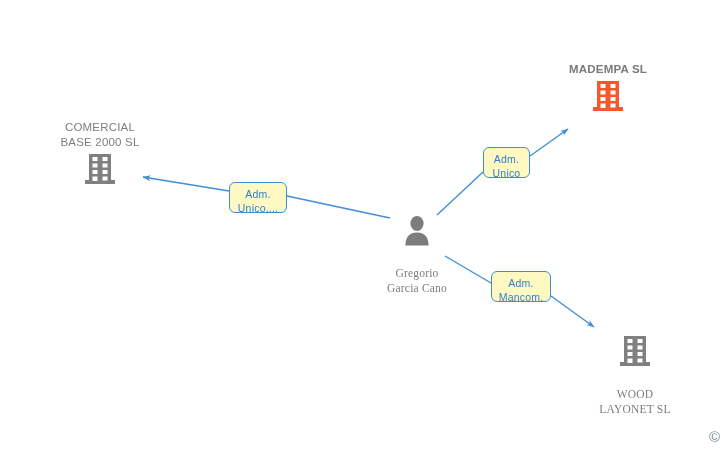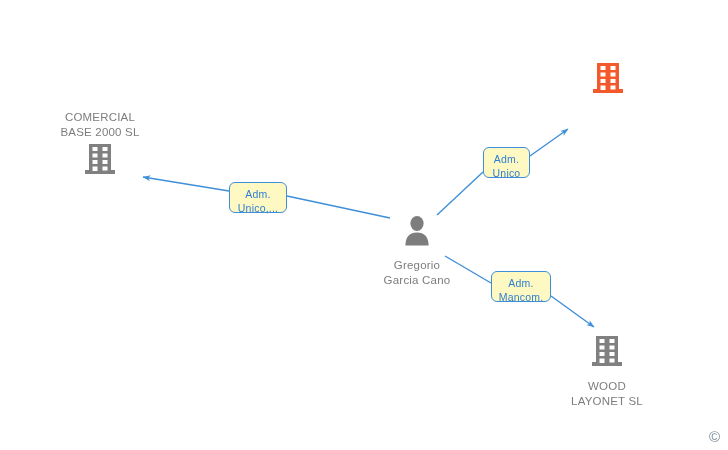--- a/index.html
+++ b/index.html
@@ -43,21 +43,21 @@
   }
   .node.bold .caption {
     font-weight: bold;
     color: #7a7a7a;
   }
   .node .glyph {
     display: block;
     margin: 0 auto;
   }
   .node.label-above .caption { margin-bottom: 3px; }
-  .node.label-below .caption { margin-top: 12px; }
+  .node.label-below .caption { margin-top: 20px; font-family: Liberation Serif, serif; }
 
   
   .bldg { display:block; margin:0 auto; }
   .person { display:block; margin:0 auto; }
 
   
   .chip {
     position: absolute;
     box-sizing: border-box;
     border: 1px solid #3f8fd8;
@@ -121,40 +121,41 @@
       <path d="M437,215 L483,172" fill="none" stroke="#3f8fd8" stroke-width="1.4"></path>
       <path d="M530,156 L568,129" fill="none" stroke="#3f8fd8" stroke-width="1.4" marker-end="url(#arrow)"></path>
     </g>
 
     <g>
       <path d="M445,256 L491,283" fill="none" stroke="#3f8fd8" stroke-width="1.4"></path>
       <path d="M551,296 L594,327" fill="none" stroke="#3f8fd8" stroke-width="1.4" marker-end="url(#arrow)"></path>
     </g>
   </svg>
 
-  <div class="node label-above" style="left:100px; top:110px;">
+  <div class="node label-above" style="left:100px; top:120px;">
     <div class="caption">COMERCIAL
 BASE 2000  SL</div>
     <span class="glyph">
       <svg class="bldg" width="30" height="32" viewBox="0 0 30 32" xmlns="http://www.w3.org/2000/svg">
         <rect x="4" y="1" width="22" height="27" fill="#808080"></rect>
         <rect x="0" y="27" width="30" height="4" fill="#808080"></rect>
         <rect x="7.5" y="4" width="5" height="4" fill="#ffffff"></rect>
         <rect x="17.5" y="4" width="5" height="4" fill="#ffffff"></rect>
         <rect x="7.5" y="10.5" width="5" height="4" fill="#ffffff"></rect>
         <rect x="17.5" y="10.5" width="5" height="4" fill="#ffffff"></rect>
         <rect x="7.5" y="17" width="5" height="4" fill="#ffffff"></rect>
         <rect x="17.5" y="17" width="5" height="4" fill="#ffffff"></rect>
         <rect x="7.5" y="23.5" width="5" height="4.5" fill="#ffffff"></rect>
         <rect x="17.5" y="23.5" width="5" height="4" fill="#ffffff"></rect>
       </svg>
     </span>
   </div>
 
   <div class="node label-above bold" style="left:608px; top:62px;">
+    <div class="caption">MADEMPA SL</div>
     <span class="glyph">
       <svg class="bldg" width="30" height="32" viewBox="0 0 30 32" xmlns="http://www.w3.org/2000/svg">
         <rect x="4" y="1" width="22" height="27" fill="#f4592b"></rect>
         <rect x="0" y="27" width="30" height="4" fill="#f4592b"></rect>
         <rect x="7.5" y="4" width="5" height="4" fill="#ffffff"></rect>
         <rect x="17.5" y="4" width="5" height="4" fill="#ffffff"></rect>
         <rect x="7.5" y="10.5" width="5" height="4" fill="#ffffff"></rect>
         <rect x="17.5" y="10.5" width="5" height="4" fill="#ffffff"></rect>
         <rect x="7.5" y="17" width="5" height="4" fill="#ffffff"></rect>
         <rect x="17.5" y="17" width="5" height="4" fill="#ffffff"></rect>
@@ -168,21 +169,21 @@
     <span class="glyph">
       <svg class="person" width="30" height="32" viewBox="0 0 30 32" xmlns="http://www.w3.org/2000/svg">
         <ellipse cx="15" cy="9.5" rx="6.6" ry="7.4" fill="#7d7d7d"></ellipse>
         <path d="M15,18.4 C6.4,18.4 3.4,24.2 3.4,31.6 L26.6,31.6 C26.6,24.2 23.6,18.4 15,18.4 Z" fill="#7d7d7d"></path>
       </svg>
     </span>
     <div class="caption">Gregorio
 Garcia Cano</div>
   </div>
 
-  <div class="node label-below" style="left:607px; top:335px;">
+  <div class="node label-below" style="left:635px; top:335px;">
     <span class="glyph">
       <svg class="bldg" width="30" height="32" viewBox="0 0 30 32" xmlns="http://www.w3.org/2000/svg">
         <rect x="4" y="1" width="22" height="27" fill="#808080"></rect>
         <rect x="0" y="27" width="30" height="4" fill="#808080"></rect>
         <rect x="7.5" y="4" width="5" height="4" fill="#ffffff"></rect>
         <rect x="17.5" y="4" width="5" height="4" fill="#ffffff"></rect>
         <rect x="7.5" y="10.5" width="5" height="4" fill="#ffffff"></rect>
         <rect x="17.5" y="10.5" width="5" height="4" fill="#ffffff"></rect>
         <rect x="7.5" y="17" width="5" height="4" fill="#ffffff"></rect>
         <rect x="17.5" y="17" width="5" height="4" fill="#ffffff"></rect>

